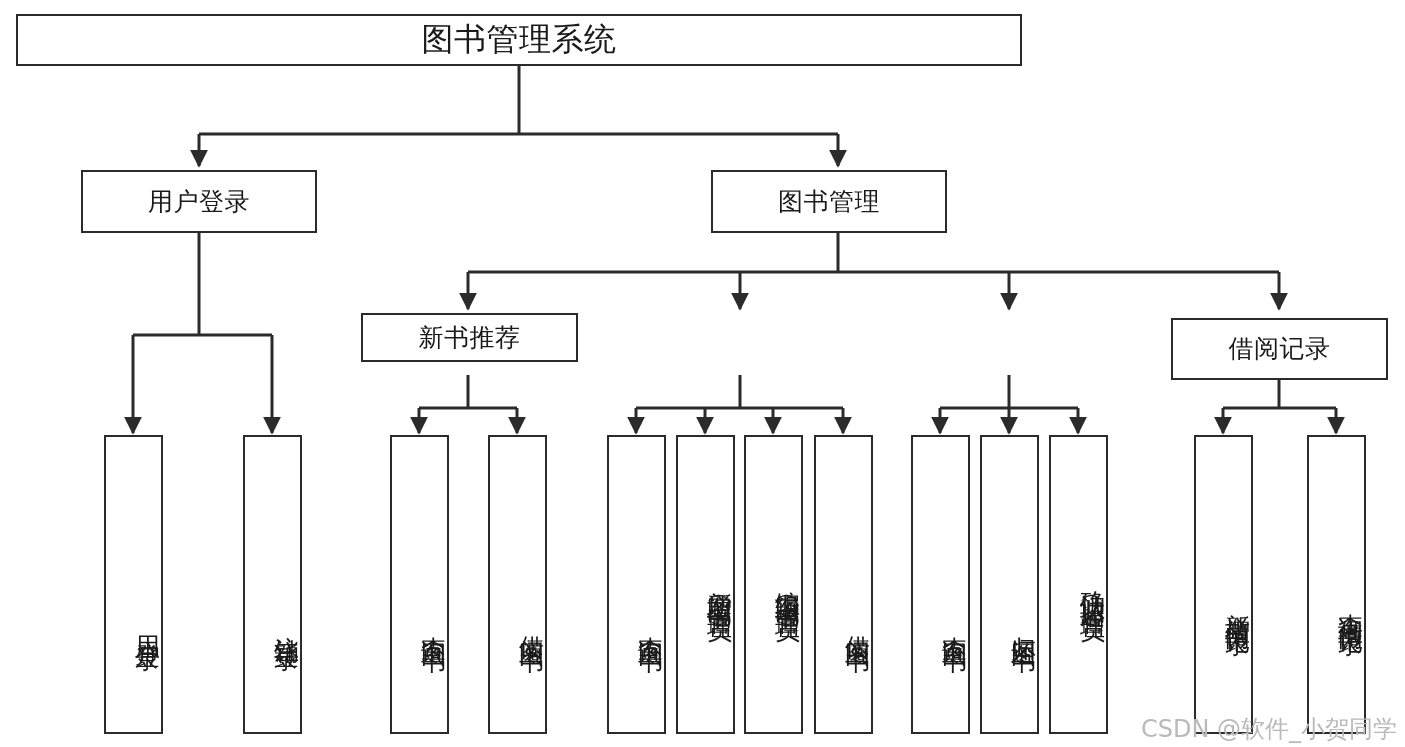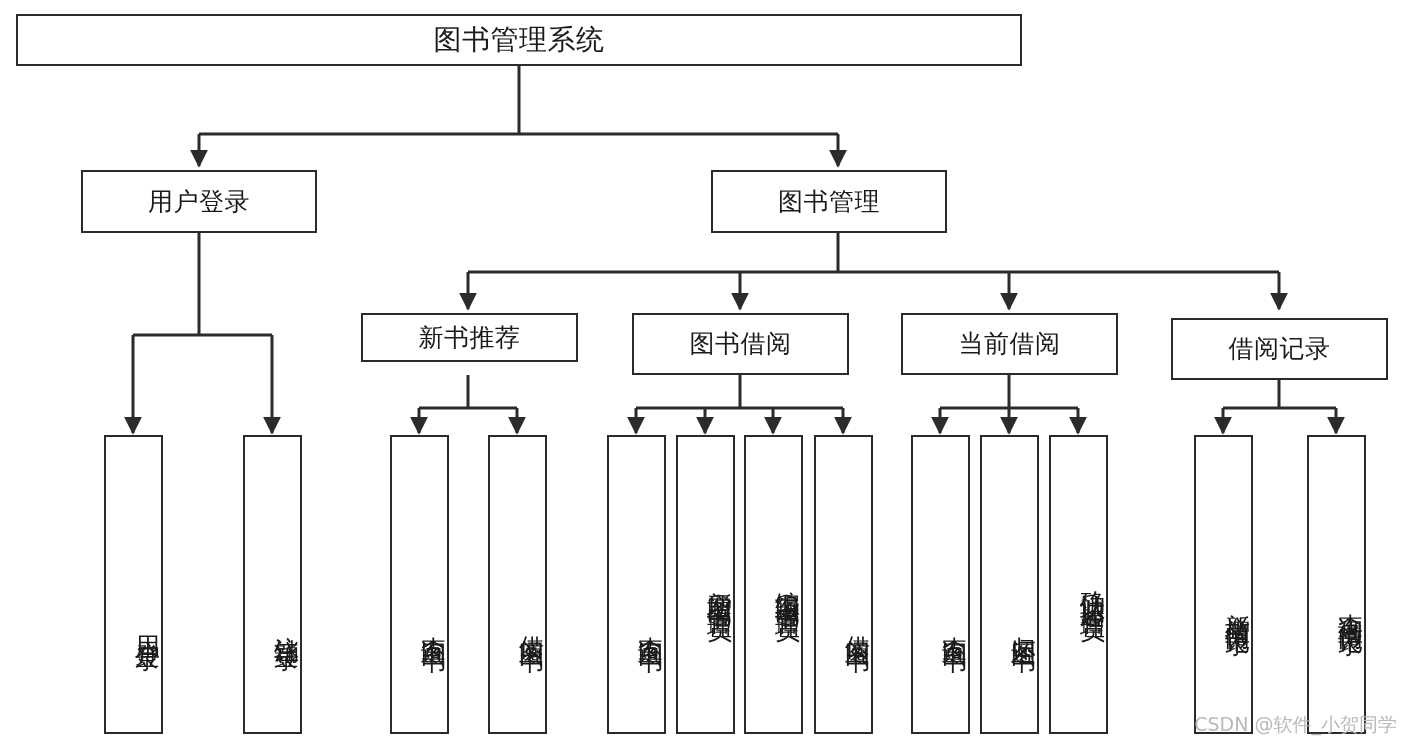--- a/index.html
+++ b/index.html
@@ -36,42 +36,42 @@
     color: #1a1a1a;
     z-index: 2;
   }
   .node-h {
     font-size: 25px;
     letter-spacing: 0.5px;
     line-height: 1.1;
     white-space: nowrap;
   }
   .node-root {
-    font-size: 28px;
+    font-size: 32px;
     text-align: center;
   }
   .node-v {
     writing-mode: vertical-rl;
     text-orientation: upright;
     font-size: 25px;
     letter-spacing: 4px;
     line-height: 1.1;
     align-items: flex-start;
     justify-content: center;
     padding-top: 18px;
     white-space: nowrap;
   }
   .node-v.start-top {
     padding-top: 8px;
   }
   .watermark {
     position: absolute;
     right: 8px;
-    bottom: 9px;
-    font-size: 19px;
+    bottom: 2px;
+    font-size: 24px;
     color: #b9b9b9;
     white-space: nowrap;
     z-index: 3;
     font-family: "DejaVu Sans", "Liberation Sans", sans-serif;
   }
 </style>
 </head>
 <body>
 
 <div id="canvas">
@@ -125,22 +125,20 @@
       <path d="M 1336 408 L 1336 433" marker-end="url(#arrow)"></path>
     </g>
   </svg>
 
   <div class="node node-h node-root" style="left:16px; top:14px; width:1006px; height:52px;">图书管理系统</div>
 
   <div class="node node-h" style="left:81px; top:170px; width:236px; height:63px;">用户登录</div>
   <div class="node node-h" style="left:711px; top:170px; width:236px; height:63px;">图书管理</div>
 
   <div class="node node-h" style="left:361px; top:313px; width:217px; height:49px;">新书推荐</div>
-  <div class="node node-h" style="left:632px; top:313px; width:217px; height:62px;">图书借阅</div>
-  <div class="node node-h" style="left:901px; top:313px; width:217px; height:62px;">当前借阅</div>
   <div class="node node-h" style="left:1171px; top:318px; width:217px; height:62px;">借阅记录</div>
 
   <div class="node node-v" style="left:104px; top:435px; width:59px; height:299px; padding-top:78px;">用户登录</div>
   <div class="node node-v" style="left:243px; top:435px; width:59px; height:299px; padding-top:78px;">注销登录</div>
 
   <div class="node node-v" style="left:390px; top:435px; width:59px; height:299px; padding-top:78px;">查询图书</div>
   <div class="node node-v" style="left:488px; top:435px; width:59px; height:299px; padding-top:78px;">借阅图书</div>
 
   <div class="node node-v" style="left:607px; top:435px; width:59px; height:299px; padding-top:78px;">查询图书</div>
   <div class="node node-v start-top" style="left:676px; top:435px; width:59px; height:299px;">新增图书（管理员）</div>

